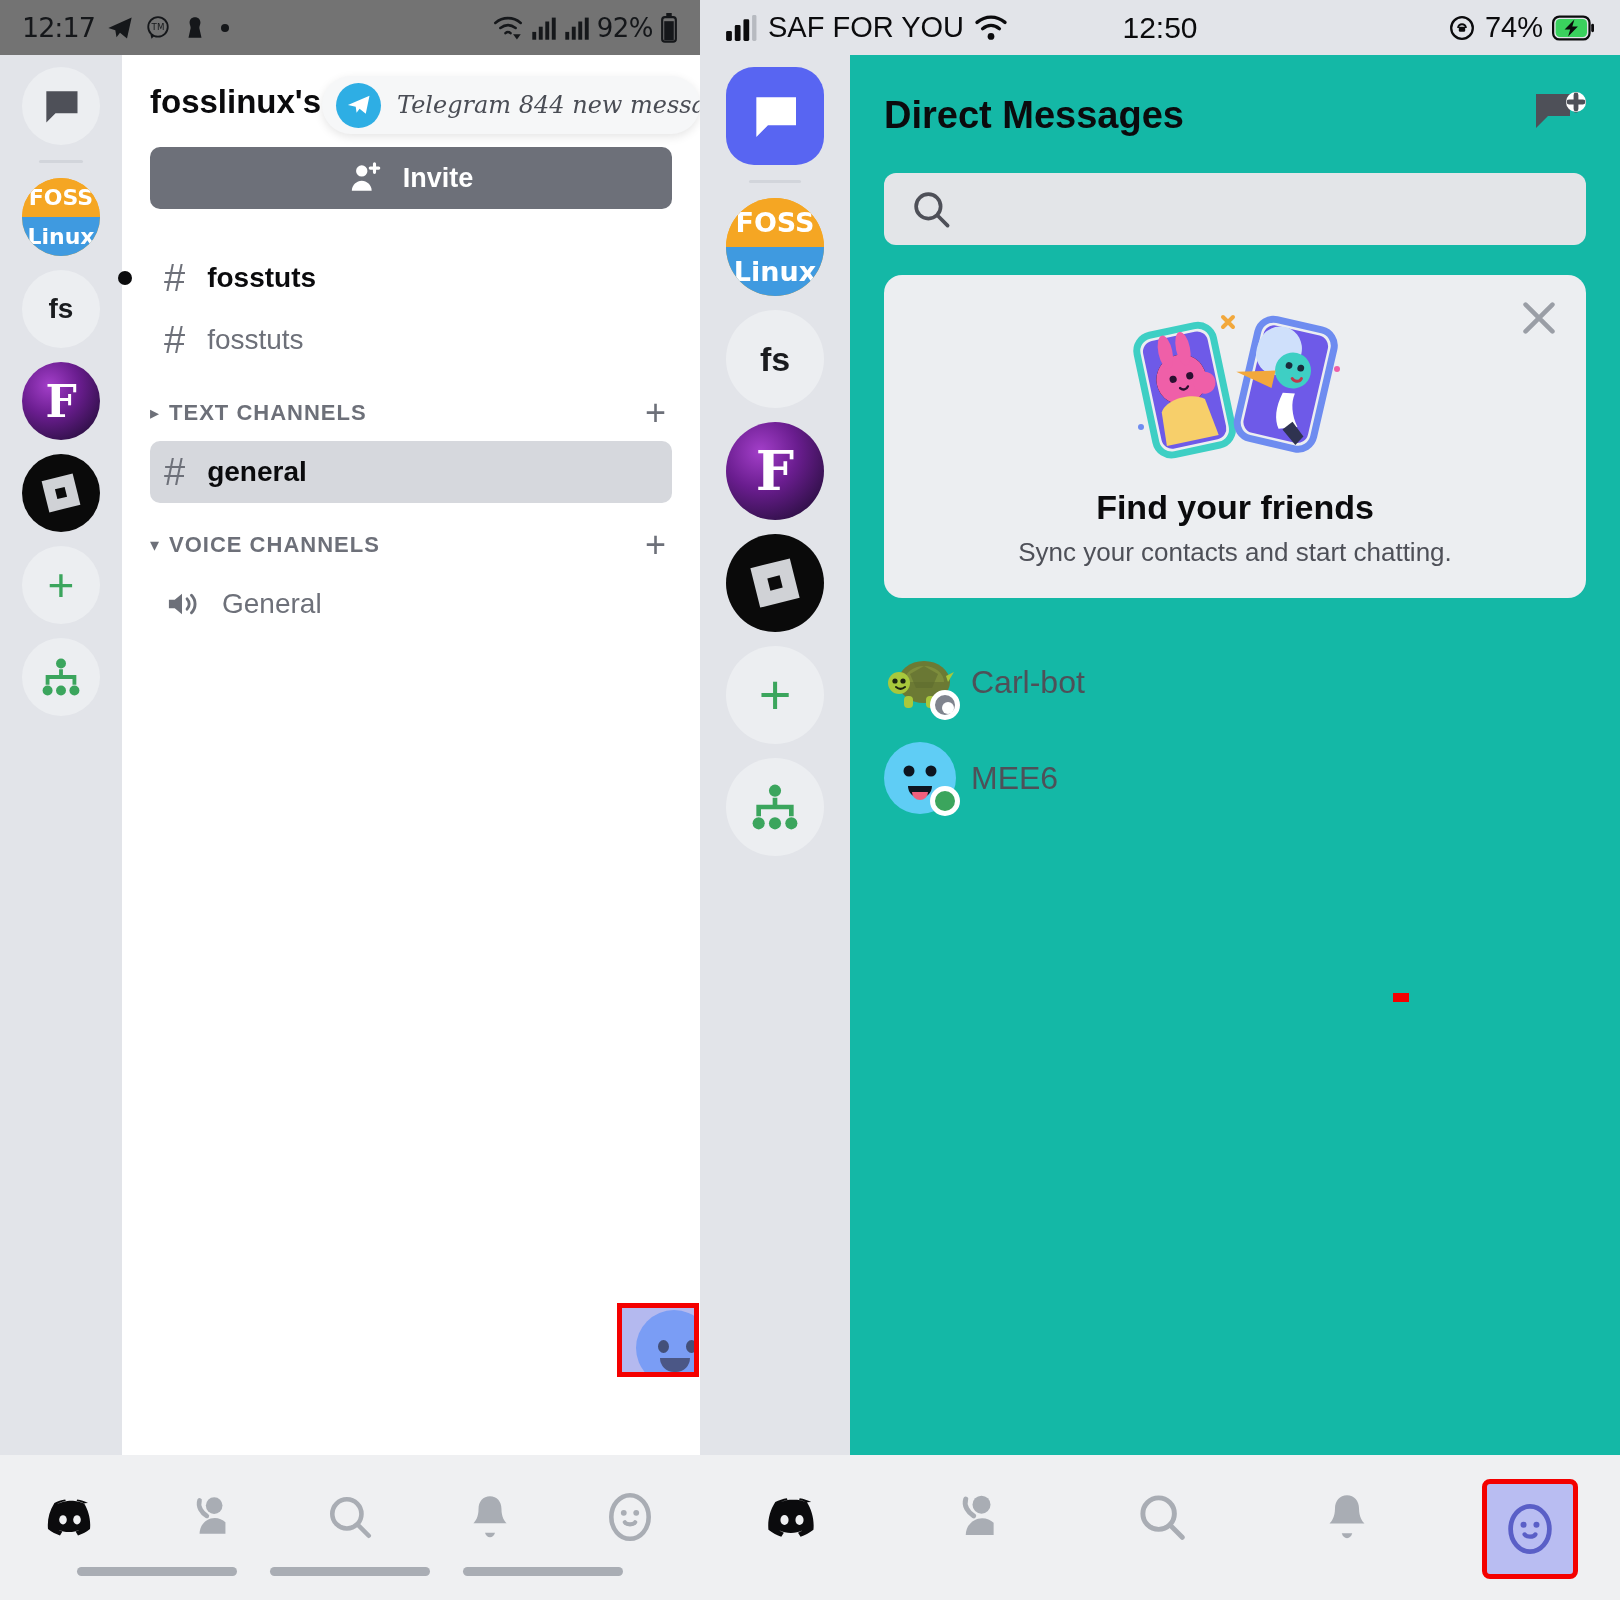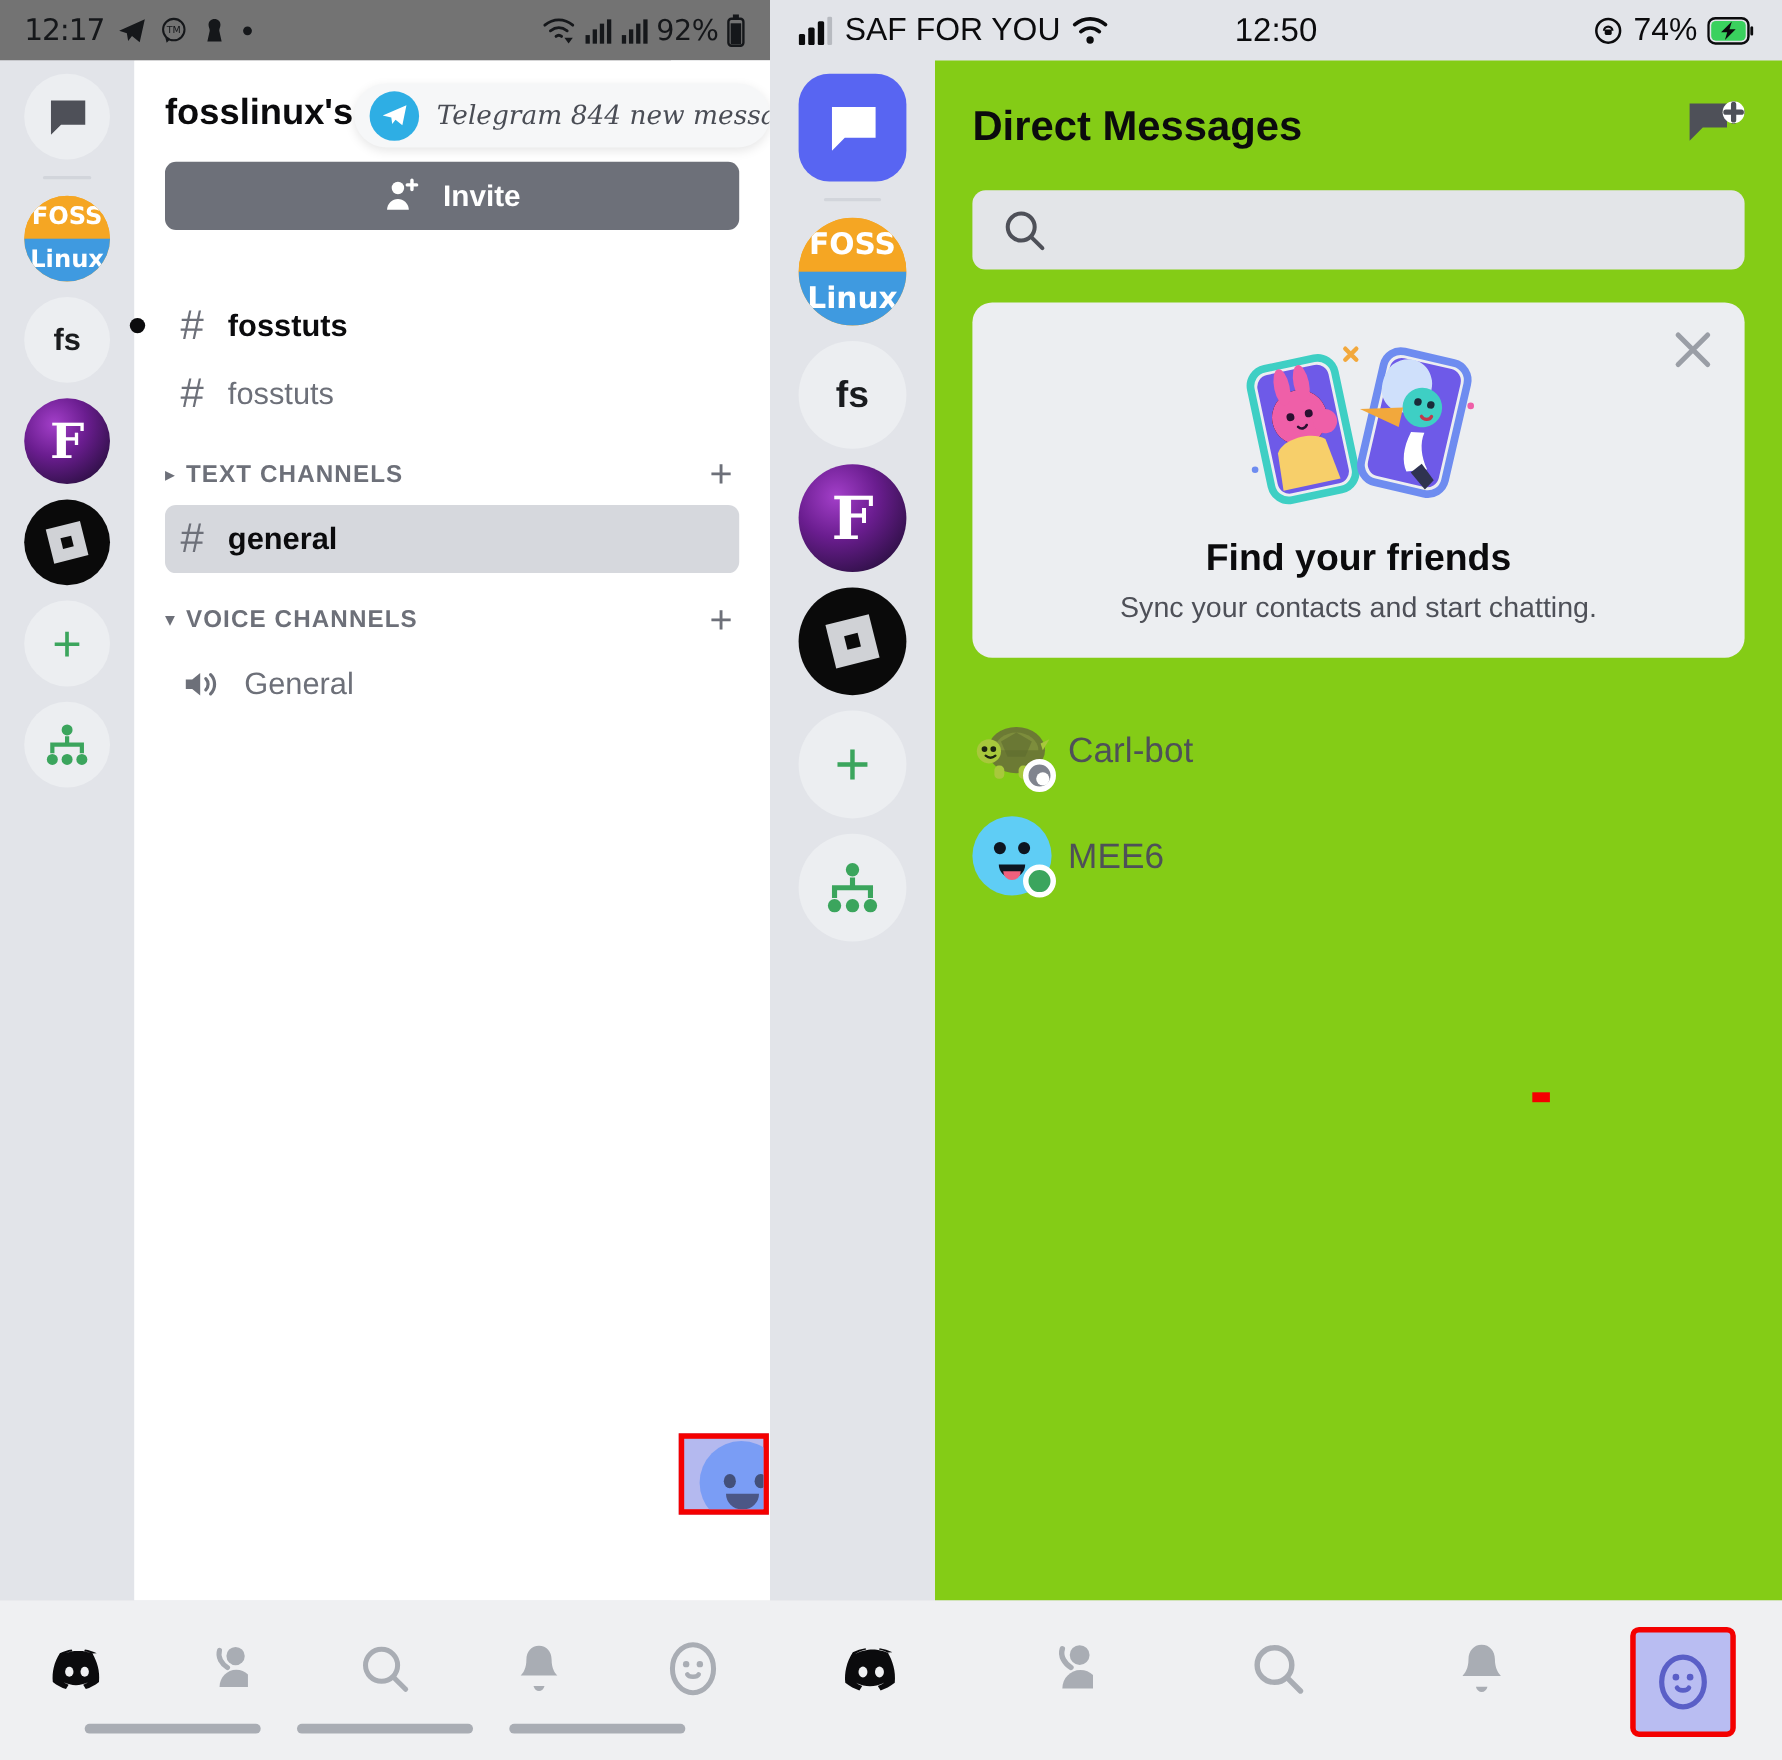--- a/index.html
+++ b/index.html
@@ -63,21 +63,21 @@
     position:absolute; left:122px; top:55px; width:578px; bottom:145px;
     background:#fff; padding:28px 28px 0 28px;
   }
   .server-title {
     font-size:33px; font-weight:bold; color:#0b0b0d;
     white-space:nowrap; overflow:hidden; margin-bottom:26px;
   }
   .invite-btn {
     height:62px; background:#6d7079; border-radius:10px;
     display:flex; align-items:center; justify-content:center; gap:20px;
-    color:#fff; font-size:27px; font-weight:bold; margin-bottom:56px;
+    color:#fff; font-size:27px; font-weight:bold; margin-bottom:38px;
   }
   .chan-row {
     display:flex; align-items:center; gap:22px; height:62px; padding:0 14px;
     border-radius:10px; position:relative;
   }
   .chan-row.active { background:#d6d8dd; }
   .hash { font-size:38px; color:#6d7079; font-weight:300; line-height:1; }
   .chan-name { font-size:28px; color:#6d7079; }
   .chan-name.unread { color:#0b0b0d; font-weight:bold; }
   .chan-name.sel { color:#0b0b0d; font-weight:bold; }
@@ -165,21 +165,21 @@
     background:#e2e4e9;
     display:flex; flex-direction:column; align-items:center;
     padding-top:12px; gap:14px;
   }
   .rail-ios .rail-icon { width:98px; height:98px; }
   .rail-ios .rail-sep { width:52px; }
   .dm-active { background:#5865f2; border-radius:28px; }
 
   .dm-panel {
     position:absolute; left:150px; top:55px; width:770px; bottom:145px;
-    background:#84cc16; padding:30px 34px 0 34px;
+    background:#14b8a6; padding:30px 34px 0 34px;
   }
   .dm-head { display:flex; align-items:center; justify-content:space-between; height:60px;}
   .dm-title { font-size:38px; font-weight:bold; color:#0b0b0d; }
   .dm-search {
     margin-top:28px; height:72px; background:#e3e5e8; border-radius:12px;
     display:flex; align-items:center; padding:0 26px; justify-content:space-between;
   }
   .dm-search-ph { font-size:29px; color:#5c5f66; }
   .friends-card {
     margin-top:30px; background:#eceef1; border-radius:18px;

